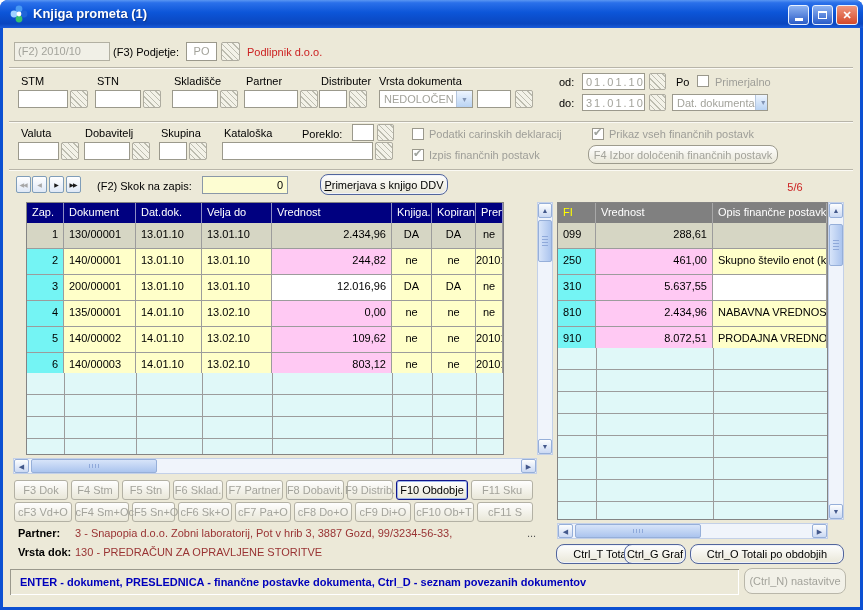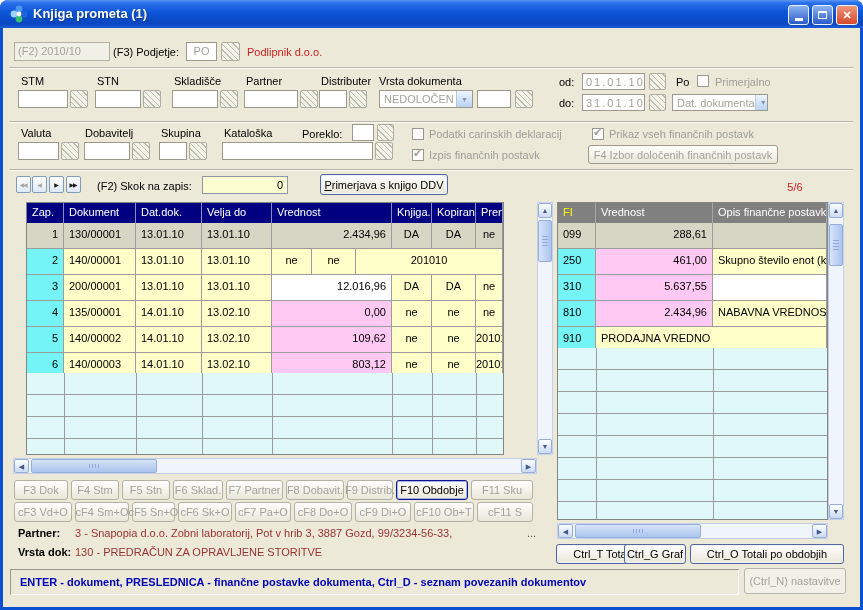--- a/index.html
+++ b/index.html
@@ -20,21 +20,21 @@
   .lbl.dis{color:#9e9e98}
   .din{position:absolute;box-sizing:border-box;background:#fff;border:1px solid #9b998c;color:#a3a39b;line-height:16px;padding:0 3px;overflow:hidden;white-space:nowrap}
   .din.datey{letter-spacing:2px}
   .yin{position:absolute;box-sizing:border-box;background:#fdfdd2;border:1px solid #8a98a8;color:#000;text-align:right;padding:0 4px;line-height:16px}
   .hatch{position:absolute;box-sizing:border-box;width:18px;height:18px;border:1px solid #aeaca0;border-radius:2px;
     background:#f3f2e8 repeating-linear-gradient(45deg,transparent 0 3px,#bdbdb0 3px 4px)}
   .dsel{position:absolute;box-sizing:border-box;background:#fff;border:1px solid #9b998c;color:#a3a39b;display:flex;align-items:center;padding-left:4px;overflow:hidden;white-space:nowrap}
   .dsel .arr{margin-left:auto;align-self:stretch;width:15px;flex:0 0 15px;background:linear-gradient(#eef5fe,#b9d3f3);border-left:1px solid #b5c6de;display:flex;align-items:center;justify-content:center;color:#8295b5;font-size:7px}
   .cb{position:absolute;width:12px;height:12px;background:#fff;border:1px solid #9a988c;box-sizing:border-box}
   .cb.on::after{content:"✔";position:absolute;left:0px;top:-3px;font-size:11px;color:#a0a49e}
-  .btn{position:absolute;box-sizing:border-box;background:linear-gradient(180deg,#fefefe,#e9e7d8);border:1px solid #9d9b8d;border-radius:3px;display:flex;align-items:center;justify-content:center;white-space:nowrap;overflow:hidden}
+  .btn{position:absolute;box-sizing:border-box;background:linear-gradient(180deg,#fefefe,#e9e7d8);border:1px solid #9d9b8d;border-radius:8px;display:flex;align-items:center;justify-content:center;white-space:nowrap;overflow:hidden}
   .btn.dis{color:#a3a39b}
   .btn.strong{border-color:#52659c;box-shadow:inset 0 0 0 1px #eef2fa}
   .ulf{display:block}
   .ulf::first-letter{text-decoration:underline}
   .sep{position:absolute;left:9px;right:10px;height:0;border-top:1px solid #b8b5a9;border-bottom:1px solid #fbfaf4}
   .red{color:#cc2222}
   .inford{color:#993333}
   
   .tbl{position:absolute;box-sizing:border-box;border:1px solid #848484;background:#e0f8f8;overflow:hidden}
   .th{display:flex;height:20px;background:#000080;color:#fff}
@@ -229,20 +229,21 @@
       <div class="tc c-vre ar bgs">2.434,96</div>
       <div class="tc c-zak ac bgs">DA</div>
       <div class="tc c-kop ac bgs">DA</div>
       <div class="tc fill ac bgs">ne</div>
     </div>
     <div class="trow">
       <div class="tc c-zap ar bgc">2</div>
       <div class="tc c-dok al bgy">140/00001</div>
       <div class="tc c-dat al bgy">13.01.10</div>
       <div class="tc c-vel al bgy">13.01.10</div>
+      <div class="tc c-vre ar bgp">244,82</div>
       <div class="tc c-zak ac bgy">ne</div>
       <div class="tc c-kop ac bgy">ne</div>
       <div class="tc fill ac bgy">201010</div>
     </div>
     <div class="trow">
       <div class="tc c-zap ar bgc">3</div>
       <div class="tc c-dok al bgy">200/00001</div>
       <div class="tc c-dat al bgy">13.01.10</div>
       <div class="tc c-vel al bgy">13.01.10</div>
       <div class="tc c-vre ar bgw">12.016,96</div>
@@ -316,20 +317,21 @@
       <div class="tc f-vre ar bgp">5.637,55</div>
       <div class="tc fill al bgw"></div>
     </div>
     <div class="trow">
       <div class="tc f-fi al bgc">810</div>
       <div class="tc f-vre ar bgp">2.434,96</div>
       <div class="tc fill al bgy">NABAVNA VREDNOS</div>
     </div>
     <div class="trow">
       <div class="tc f-fi al bgc">910</div>
+      <div class="tc f-vre ar bgp">8.072,51</div>
       <div class="tc fill al bgy">PRODAJNA VREDNO</div>
     </div>
     <div class="emptyrows-right" style="top:145px"></div>
   </div>
 
   <div class="sb" style="left:828px;top:202px;width:16px;height:318px">
     <div class="sbtn" style="left:0;top:0;width:14px;height:15px">▲</div>
     <div class="sth v" style="left:0;top:21px;width:14px;height:42px"></div>
     <div class="sbtn" style="left:0;bottom:0;width:14px;height:15px">▼</div>
   </div>

